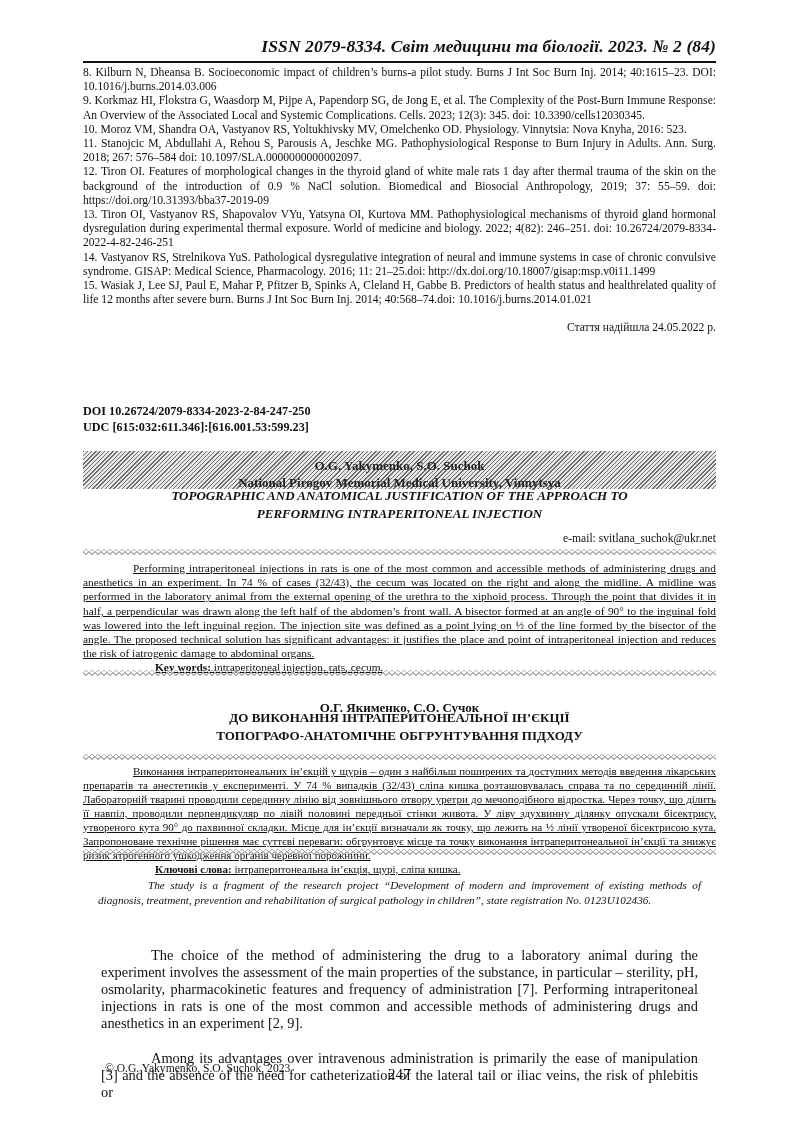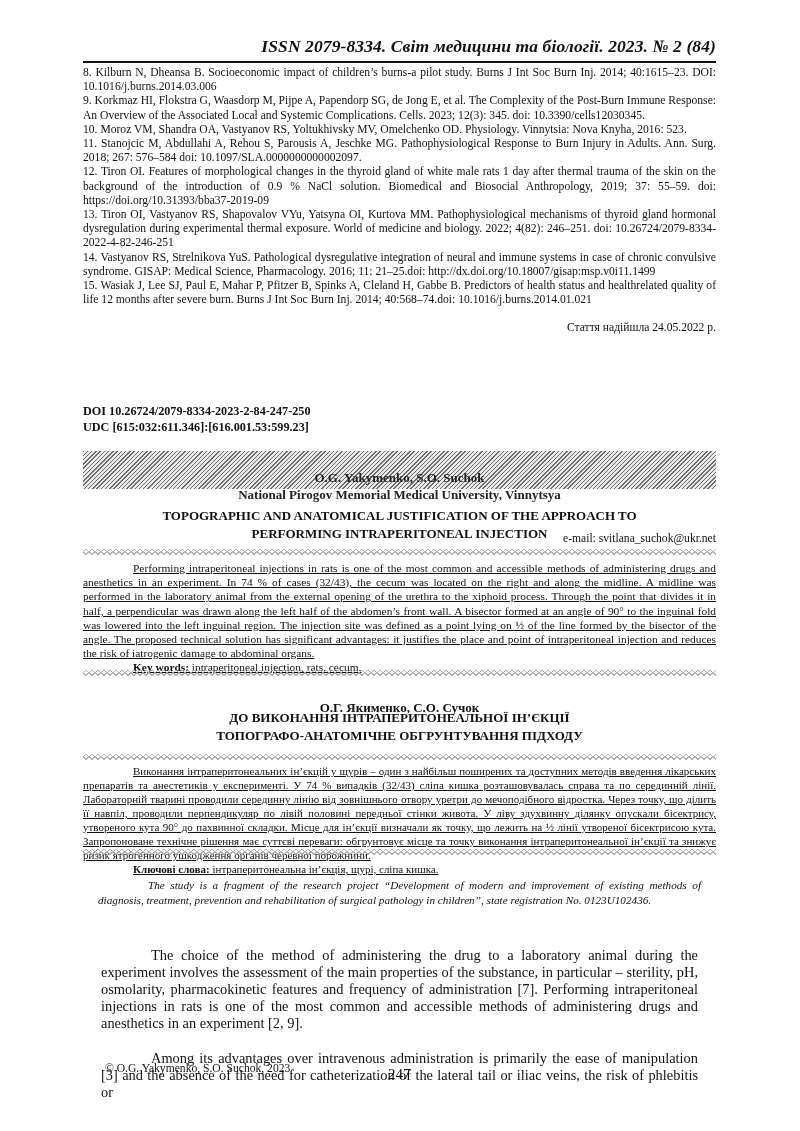--- a/index.html
+++ b/index.html
@@ -9,33 +9,33 @@
   .header { position: absolute; left: 0; top: 36px; width: 633px; text-align: right;
             font-style: italic; font-weight: bold; font-size: 17.5px; letter-spacing: 0.1px; }
   .header-rule { position: absolute; left: 0; top: 61px; width: 633px; height: 2px; background: #111; }
   .refs { position: absolute; left: 0; top: 66px; width: 633px; font-size: 11.6px; line-height: 14.2px;
           text-align: justify; }
   .refs p { margin: 0; }
   .received { position: absolute; right: 0; top: 321px; font-size: 11.6px; }
   .doi { position: absolute; left: 0; top: 403px; font-weight: bold; font-size: 12.2px; line-height: 16px; }
   .banner { position: absolute; left: 0; top: 451px; width: 633px; height: 38px;
             background: repeating-linear-gradient(135deg, #6e6e6e 0 1px, #e8e8e8 1px 3px);
-            text-align: center; font-weight: bold; font-size: 13px; line-height: 17px; padding-top: 18px; box-sizing: border-box; }
+            text-align: center; font-weight: bold; font-size: 13px; line-height: 17px; padding-top: 6px; box-sizing: border-box; }
   .banner span { display: block; color: #222; }
   .title-en { position: absolute; left: 0; top: 489px; width: 633px; text-align: center;
               font-weight: bold; font-size: 13px; line-height: 18px; margin-top: 0; }
   .email { position: absolute; right: 0; top: 532px; font-size: 11.6px; }
   .wavy { position: absolute; left: 0; width: 633px; height: 6px;
           background-image: repeating-linear-gradient(45deg, transparent 0 2px, #aaa 2px 3px, transparent 3px 4px),
                             repeating-linear-gradient(-45deg, transparent 0 2px, #aaa 2px 3px, transparent 3px 4px);
           background-size: 6px 6px; opacity: 0.9; }
   .abstract { position: absolute; left: 0; width: 633px; font-size: 11.4px; line-height: 14.2px; text-align: justify; text-decoration: underline; }
   .abstract p { margin: 0; text-indent: 50px; }
   .abstract .kw { text-indent: 50px; }
-  .abstract b { font-weight: bold; }
+  .abstract b { font-weight: bold; margin-left: 22px; }
   .authors-ua { position: absolute; left: 0; top: 700px; width: 633px; text-align: center; font-weight: bold; font-size: 13px; }
   .title-ua { position: absolute; left: 0; top: 709px; width: 633px; text-align: center; font-weight: bold; font-size: 13px; line-height: 18px; }
   .note { position: absolute; left: 0; top: 863px; width: 633px; font-style: italic; font-size: 11.2px; line-height: 14.6px; text-align: justify; }
   .note p { margin: 15px; text-indent: 50px; }
   .body { position: absolute; left: 0; top: 929px; width: 633px; font-size: 14.4px; line-height: 17px; text-align: justify; }
   .body p { margin: 18px; text-indent: 50px; }
   .footer-copy { position: absolute; left: 22px; top: 1062px; font-size: 11.6px; }
   .page-num { position: absolute; left: 305px; top: 1066px; font-size: 15px; }
 </style>
 </head>
@@ -62,21 +62,21 @@
   <div class="doi">
     <div>DOI 10.26724/2079-8334-2023-2-84-247-250</div>
     <div>UDC [615:032:611.346]:[616.001.53:599.23]</div>
   </div>
 
   <div class="banner">
     <span>O.G. Yakymenko, S.O. Suchok</span>
     <span>National Pirogov Memorial Medical University, Vinnytsya</span>
   </div>
 
-  <div class="title-en" style="top:507px;">
+  <div class="title-en" style="top:487px;font-style:italic;">
     <div>TOPOGRAPHIC AND ANATOMICAL JUSTIFICATION OF THE APPROACH TO</div>
     <div>PERFORMING INTRAPERITONEAL INJECTION</div>
   </div>
 
   <div class="email">e-mail: svitlana_suchok@ukr.net</div>
 
   <div class="wavy" style="top:549px;"></div>
 
   <div class="abstract" style="top:561px;">
     <p>Performing intraperitoneal injections in rats is one of the most common and accessible methods of administering drugs and anesthetics in an experiment. In 74 % of cases (32/43), the cecum was located on the right and along the midline. A midline was performed in the laboratory animal from the external opening of the urethra to the xiphoid process. Through the point that divides it in half, a perpendicular was drawn along the left half of the abdomen’s front wall. A bisector formed at an angle of 90° to the inguinal fold was lowered into the left inguinal region. The injection site was defined as a point lying on ½ of the line formed by the bisector of the angle. The proposed technical solution has significant advantages: it justifies the place and point of intraperitoneal injection and reduces the risk of iatrogenic damage to abdominal organs.</p>

